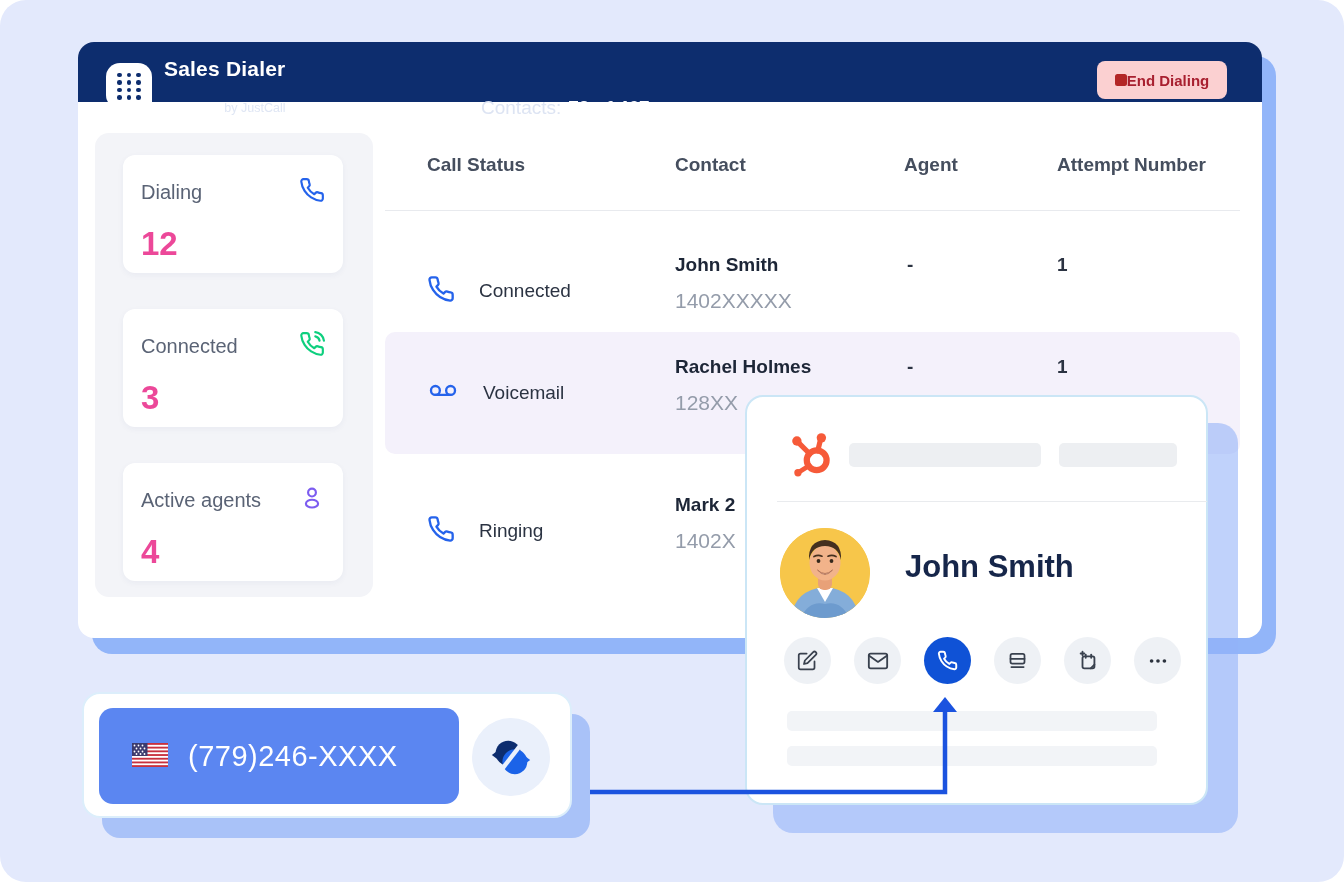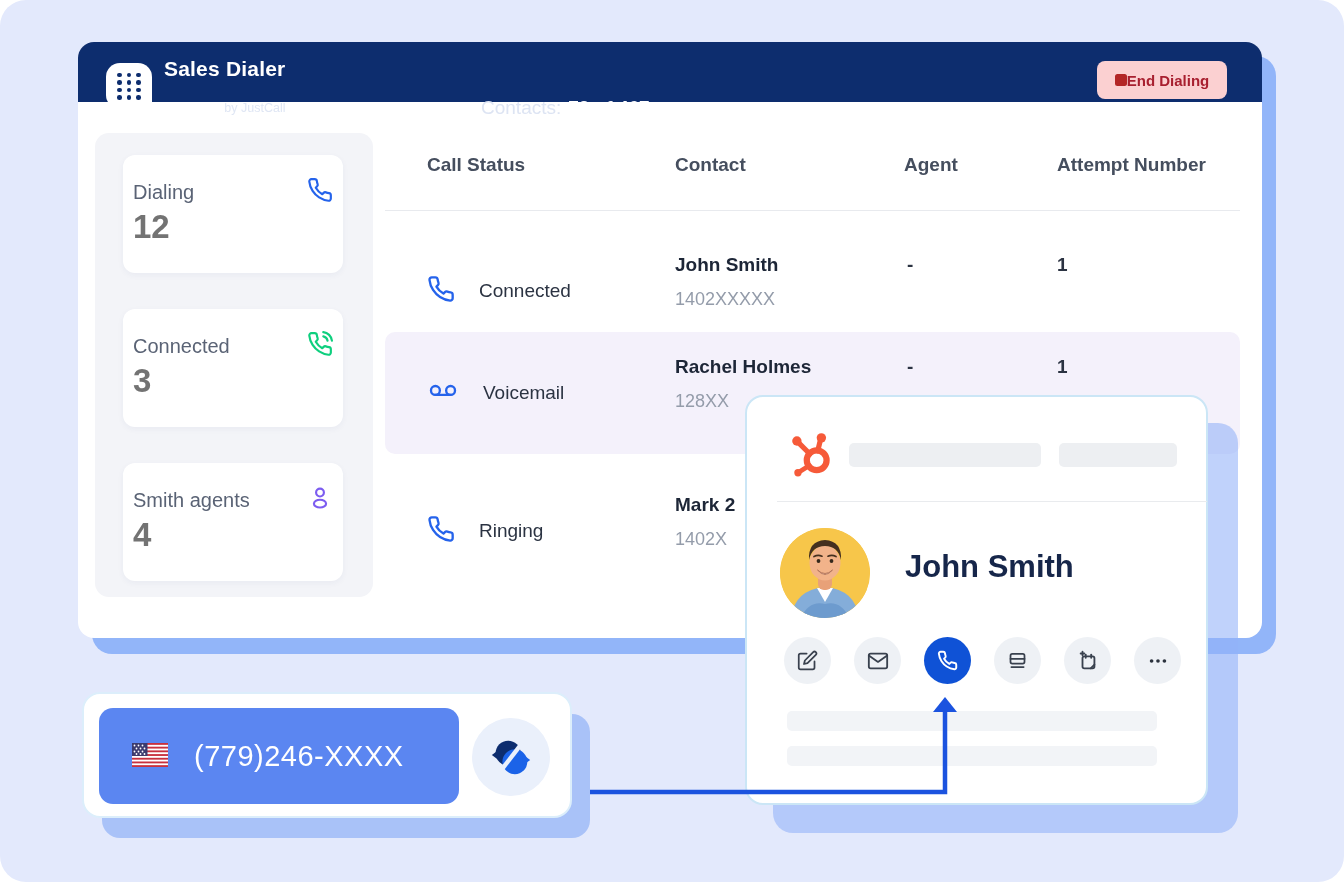--- a/index.html
+++ b/index.html
@@ -20,38 +20,38 @@
   .topstat { position:absolute; top:0; height:76px; display:flex; align-items:center; gap:7px; color:#dde4f3; font-size:19px;margin-top:28px; }
   .topstat b { color:#ffffff; font-weight:700; }
   .stat-contacts { left:403px; }
   .stat-answered { left:682px; }
   .end-btn { position:absolute; left:1019px; top:19px; width:130px; height:38px; background:#fbd0d1; border:none; border-radius:8px; display:flex; align-items:center; justify-content:center; gap:0; cursor:pointer; }
   .end-btn .stop-sq { width:12px; height:12px; background:#b32626; border-radius:2.5px; }
   .end-btn span { color:#a81f2f; font-size:15px; font-weight:700; }
 
   
   .side-panel { position:absolute; left:17px; top:91px; width:278px; height:464px; background:#f3f4f8; border-radius:14px; }
-  .stat-card { position:absolute; left:28px; width:220px; height:118px; background:#ffffff; border-radius:12px; box-shadow:0 2px 6px rgba(40,60,120,.05); padding:22px 10px; }
+  .stat-card { position:absolute; left:28px; width:220px; height:118px; background:#ffffff; border-radius:12px; box-shadow:0 2px 6px rgba(40,60,120,.05); padding:22px 18px; }
   .stat-card .row1 { display:flex; justify-content:space-between; align-items:center; }
   .stat-label { font-size:20px; color:#5a6375; }
-  .stat-value { font-size:33px; color:#737373; font-weight:600; margin-top:1px; }
+  .stat-value { font-size:33px; color:#ec4899; font-weight:600; margin-top:18px; }
   .sc1 { top:22px; } .sc2 { top:176px; } .sc3 { top:330px; }
 
   
   .thead-cell { position:absolute; top:112px; font-size:19px; font-weight:600; color:#454e5e; }
   .th0 { left:349px; } .th1 { left:597px; } .th2 { left:826px; } .th3 { left:979px; }
   .thead-divider { position:absolute; left:307px; top:168px; width:855px; height:1px; background:#e8eaee; }
   .trow { position:absolute; left:307px; width:855px; height:122px; border-radius:10px; }
   .trow.highlight { background:#f4f1fb; }
   .r1 { top:188px; } .r2 { top:290px; } .r3 { top:428px; }
   .cell-status { position:absolute; left:42px; top:0; height:122px; display:flex; align-items:center; gap:24px; }
   .status-text { font-size:19px; font-weight:500; color:#2b3342; }
   .cell-contact { position:absolute; left:290px; top:24px; }
   .c-name { font-size:19px; font-weight:700; color:#1d2637; }
-  .c-phone { font-size:18px; color:#949caa; margin-top:13px; }
+  .c-phone { font-size:21px; color:#949caa; margin-top:13px; }
   .cell-agent { position:absolute; left:522px; top:24px; font-size:19px; font-weight:700; color:#2b3342; }
   .cell-attempt { position:absolute; left:672px; top:24px; font-size:19px; font-weight:700; color:#2b3342; }
 
   
   .overlay-shadow { position:absolute; left:773px; top:423px; width:465px; height:410px; background:rgba(146,177,248,.58); border-radius:20px; }
   .crm-card { position:absolute; left:745px; top:395px; width:463px; height:410px; background:#ffffff; border:2px solid #cbe6f6; border-radius:18px; }
   .hubspot { position:absolute; left:40px; top:32px; }
   .ph-bar { position:absolute; background:#edeff2; border-radius:5px; }
   .b1 { left:102px; top:46px; width:192px; height:24px; }
   .b2 { left:312px; top:46px; width:118px; height:24px; }
@@ -63,21 +63,21 @@
   .a0 { left:37px; } .a1 { left:107px; } .a2 { left:177px; } .a3 { left:247px; } .a4 { left:317px; } .a5 { left:387px; }
   .b3 { left:40px; top:314px; width:370px; height:20px; background:#f2f4f7; }
   .b4 { left:40px; top:349px; width:370px; height:20px; background:#f2f4f7; }
 
   
   .arrow-svg { position:absolute; left:586px; top:694px; }
 
   
   .dialer-shadow { position:absolute; left:102px; top:714px; width:488px; height:124px; background:#a9c2f8; border-radius:18px; }
   .dialer-card { position:absolute; left:82px; top:692px; width:490px; height:126px; background:#ffffff; border:2px solid #dceefb; border-radius:18px; }
-  .num-pill { position:absolute; left:15px; top:14px; width:360px; height:96px; background:#5b86f1; border-radius:14px; display:flex; align-items:center; gap:26px; padding-left:33px; cursor:pointer; border:none; }
+  .num-pill { position:absolute; left:15px; top:14px; width:360px; height:96px; background:#5b86f1; border-radius:14px; display:flex; align-items:center; gap:20px; padding-left:33px; cursor:pointer; border:none; }
   .num-text { color:#ffffff; font-size:29px; font-weight:500; letter-spacing:.5px; }
   .jc-circle { position:absolute; left:388px; top:24px; width:78px; height:78px; border-radius:50%; background:#eaf0fb; display:flex; align-items:center; justify-content:center; }
 </style>
 </head>
 <body>
 
 <div class="stage">
 
   <div class="app-shadow"></div>
   <div class="app">
@@ -133,21 +133,21 @@
                 <path d="M15.05 5A5 5 0 0 1 19 8.95"></path>
                 <path d="M15.05 1A9 9 0 0 1 23 8.94"></path>
                 <path d="M22 16.92v3a2 2 0 0 1-2.18 2 19.79 19.79 0 0 1-8.63-3.07 19.5 19.5 0 0 1-6-6 19.79 19.79 0 0 1-3.07-8.67A2 2 0 0 1 4.11 2h3a2 2 0 0 1 2 1.72 12.84 12.84 0 0 0 .7 2.81 2 2 0 0 1-.45 2.11L8.09 9.91a16 16 0 0 0 6 6l1.27-1.27a2 2 0 0 1 2.11-.45 12.84 12.84 0 0 0 2.81.7A2 2 0 0 1 22 16.92z"></path>
               </svg>
           </span>
         </div>
         <div class="stat-value">3</div>
       </div>
       <div class="stat-card sc3">
         <div class="row1">
-          <span class="stat-label">Smith agents</span>
+          <span class="stat-label">Active agents</span>
           <span>
             <svg width="26" height="26" viewBox="0 0 24 24" fill="none" stroke="#7c5cf0" stroke-width="2" stroke-linecap="round">
                 <circle cx="12" cy="7" r="3.6"></circle>
                 <ellipse cx="12" cy="17.2" rx="5.6" ry="3.6"></ellipse>
               </svg>
           </span>
         </div>
         <div class="stat-value">4</div>
       </div>
     </div>

